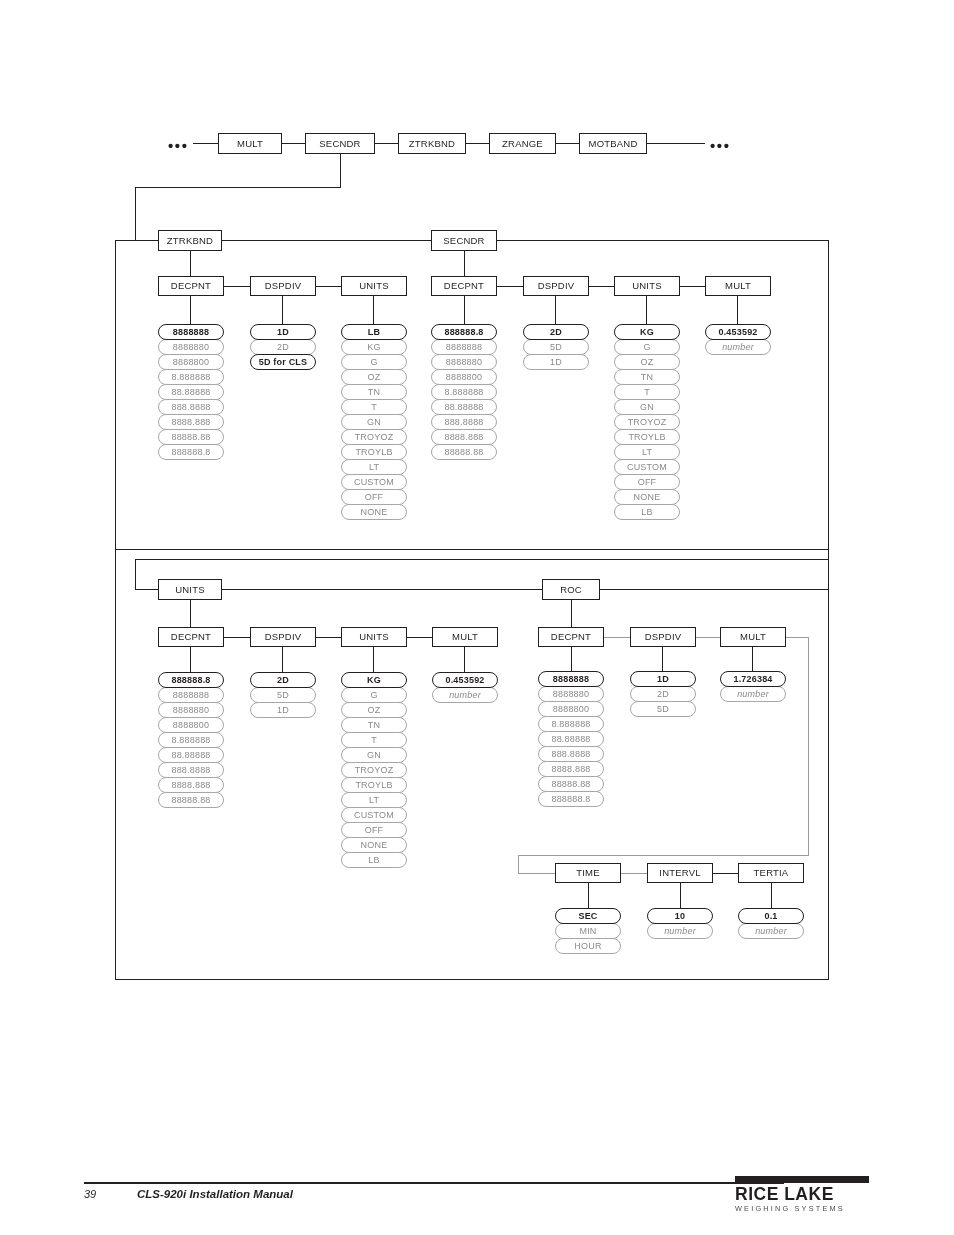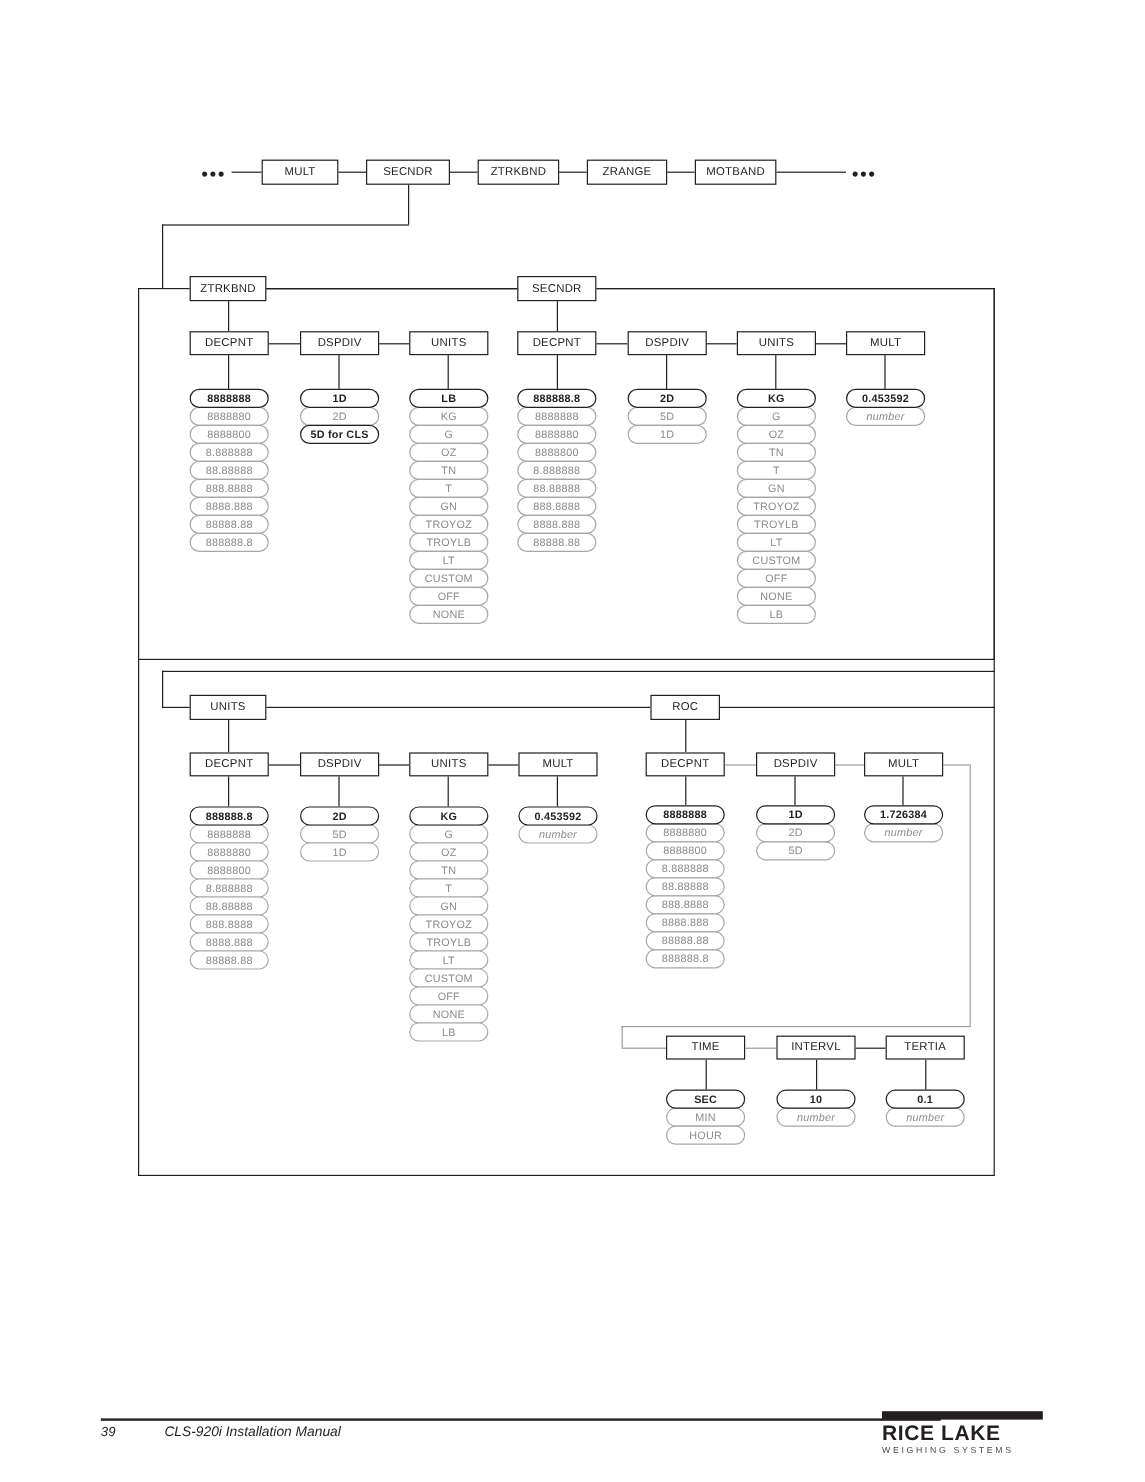--- a/index.html
+++ b/index.html
@@ -66,21 +66,21 @@
     position:absolute;
     font-size:15px;
     font-weight:bold;
     color:#231f20;
     letter-spacing:1.6px;
     line-height:1;
   }
   
   #footer-rule{position:absolute;left:84px;top:1182px;width:700px;height:1.5px;background:#231f20;}
   #page-number{position:absolute;left:84px;top:1188px;font-size:11px;font-style:italic;color:#231f20;}
-  #footer-title{position:absolute;left:137px;top:1188px;font-size:11.5px;font-style:italic;font-weight:normal;color:#231f20;}
+  #footer-title{position:absolute;left:137px;top:1188px;font-size:11.5px;font-style:italic;font-weight:bold;color:#231f20;}
   #logo{position:absolute;left:735px;top:1176px;width:134px;}
   #logo .bar{height:7px;background:#231f20;width:134px;}
   #logo .name{
     font-size:17.5px;font-weight:bold;color:#231f20;
     letter-spacing:.5px;line-height:1.05;margin-top:2px;
     font-family:"Liberation Sans", sans-serif;
   }
   #logo .tag{
     font-size:7.3px;color:#4d4d4d;letter-spacing:2.2px;
     margin-top:1px;

